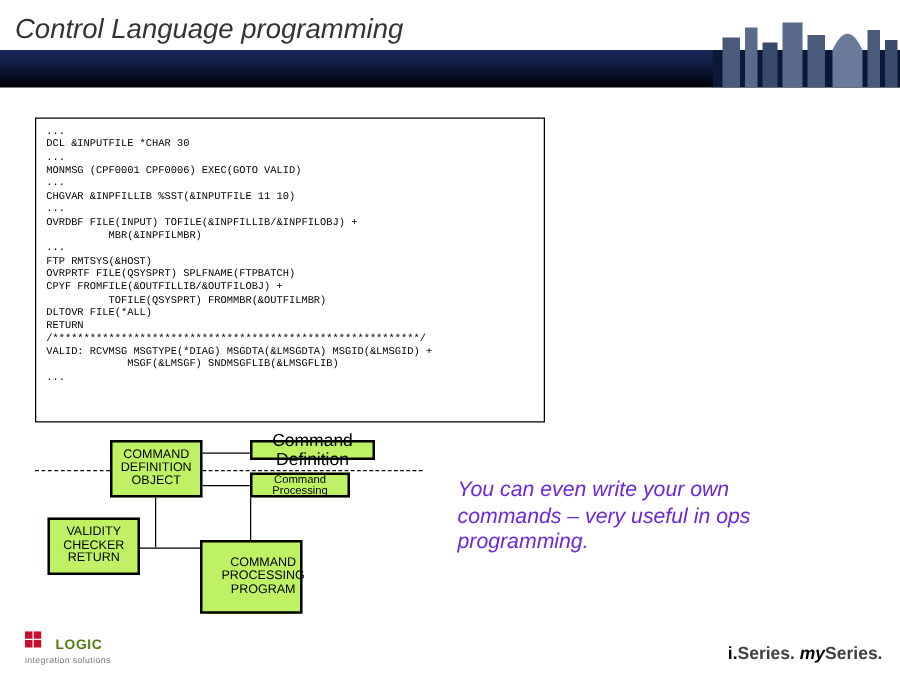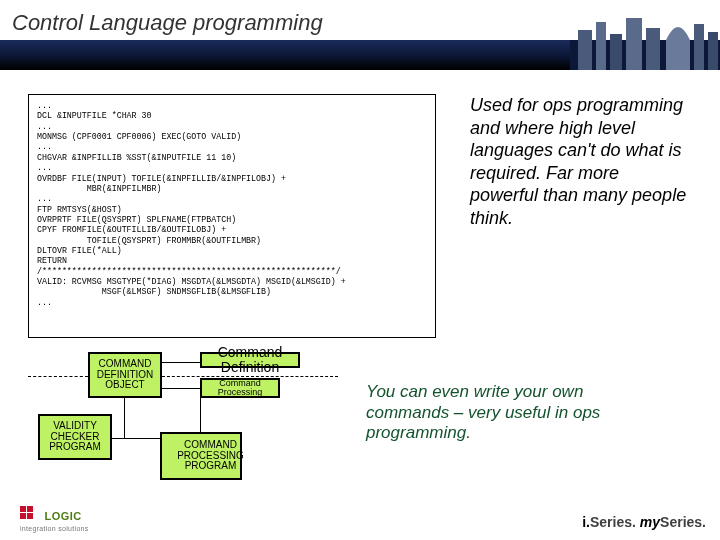--- a/index.html
+++ b/index.html
@@ -11,24 +11,24 @@
   .skyline { position: absolute; right: 0; top: -28px; width: 150px; height: 58px; overflow: hidden; }
   .skyline svg { width: 100%; height: 100%; }
   .codebox { position: absolute; top: 94px; left: 28px; width: 408px; height: 244px; border: 1px solid #000; padding: 6px 8px; font-family: "Courier New", monospace; font-size: 8.3px; line-height: 1.25; white-space: pre; color: #000; overflow: hidden; }
   .side-note { position: absolute; top: 94px; left: 470px; width: 220px; font-style: italic; font-size: 18px; line-height: 1.25; color: #000; }
   .diagram { position: absolute; top: 352px; left: 28px; width: 310px; height: 130px; }
   .dg-box { position: absolute; border: 2px solid #000; background: #bef264; font-family: Arial, sans-serif; font-size: 10px; display: flex; align-items: center; justify-content: center; text-align: center; padding: 2px; line-height: 1.05; font-weight: 500; }
   .dg-cdo { top: 0; left: 60px; width: 74px; height: 46px; }
   .dg-cd  { top: 0; left: 172px; width: 100px; height: 16px; font-size: 14px; }
   .dg-cp  { top: 26px; left: 172px; width: 80px; height: 20px; font-size: 9px; }
   .dg-vcp { top: 62px; left: 10px; width: 74px; height: 46px; }
-  .dg-cpp { top: 80px; left: 132px; width: 82px; height: 48px; padding-left: 21px; }
+  .dg-cpp { top: 80px; left: 132px; width: 82px; height: 59px; padding-left: 21px; }
   .dg-line { position: absolute; background: #000; }
   .dg-dash { position: absolute; border-top: 1px dashed #000; height: 0; }
-  .side-note-2 { position: absolute; top: 382px; left: 366px; width: 250px; font-style: italic; font-size: 17px; line-height: 1.22; color: #14532d; }
+  .side-note-2 { position: absolute; top: 382px; left: 366px; width: 250px; font-style: italic; font-size: 17px; line-height: 1.22; color: #6d28d9; }
   .footer { position: absolute; left: 0; right: 0; bottom: 0; height: 44px; }
   .logo-left { position: absolute; left: 20px; bottom: 8px; }
   .logo-mark { display: inline-block; vertical-align: middle; }
   .logo-text-main { display:inline-block; font-size: 11px; font-weight: bold; color: #4d7c0f; letter-spacing: 0.5px; vertical-align: middle; }
   .logo-sub { display:block; font-size: 7px; color: #777; margin-top: -1px; letter-spacing: 0.3px; }
   .logo-right { position: absolute; right: 14px; bottom: 10px; font-size: 14px; }
   .logo-right .brand-i { font-weight: bold; color: #000; }
   .logo-right .brand-s { font-weight: bold; color: #404040; }
   .logo-right .brand-my { font-weight: bold; font-style: italic; color: #000; }
 </style>
@@ -70,35 +70,34 @@
 OVRPRTF FILE(QSYSPRT) SPLFNAME(FTPBATCH)
 CPYF FROMFILE(&amp;OUTFILLIB/&amp;OUTFILOBJ) +
           TOFILE(QSYSPRT) FROMMBR(&amp;OUTFILMBR)
 DLTOVR FILE(*ALL)
 RETURN
 /***********************************************************/
 VALID: RCVMSG MSGTYPE(*DIAG) MSGDTA(&amp;LMSGDTA) MSGID(&amp;LMSGID) +
              MSGF(&amp;LMSGF) SNDMSGFLIB(&amp;LMSGFLIB)
 ...</pre>
 
-  <div class="side-note">Used for ops programming and where high level languages can't do what is required. Far more powerful than many people think.</div>
 
   <div class="diagram">
     <div class="dg-dash" style="top:24px; left:0; width:60px;"></div>
     <div class="dg-dash" style="top:24px; left:134px; width:176px;"></div>
     <div class="dg-line" style="top:10px; left:134px; width:38px; height:1px;"></div>
     <div class="dg-line" style="top:36px; left:134px; width:38px; height:1px;"></div>
     <div class="dg-line" style="top:46px; left:96px; width:1px; height:40px;"></div>
     <div class="dg-line" style="top:86px; left:84px; width:48px; height:1px;"></div>
     <div class="dg-line" style="top:46px; left:172px; width:1px; height:34px;"></div>
 
     <div class="dg-box dg-cdo">COMMAND DEFINITION OBJECT</div>
     <div class="dg-box dg-cd">Command Definition</div>
     <div class="dg-box dg-cp">Command Processing</div>
-    <div class="dg-box dg-vcp">VALIDITY CHECKER PROGRAM</div>
+    <div class="dg-box dg-vcp">VALIDITY CHECKER RETURN</div>
     <div class="dg-box dg-cpp">COMMAND PROCESSING PROGRAM</div>
   </div>
 
   <div class="side-note-2">You can even write your own commands – very useful in ops programming.</div>
 
   <div class="footer">
     <div class="logo-left">
       <span class="logo-mark">
         <svg width="20" height="16" viewBox="0 0 20 16">
           <rect x="0" y="0" width="6" height="6" fill="#c8102e"></rect>

